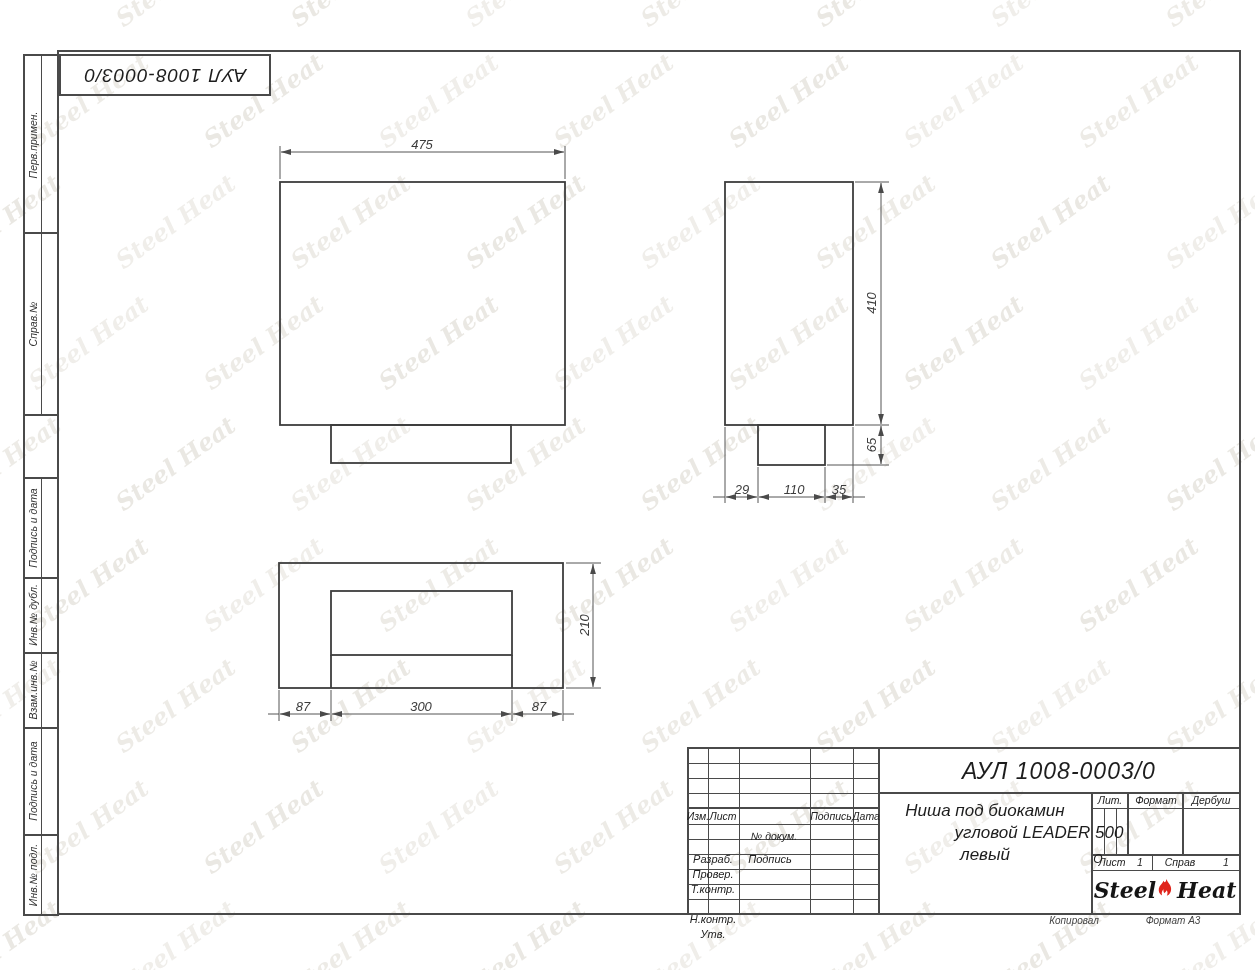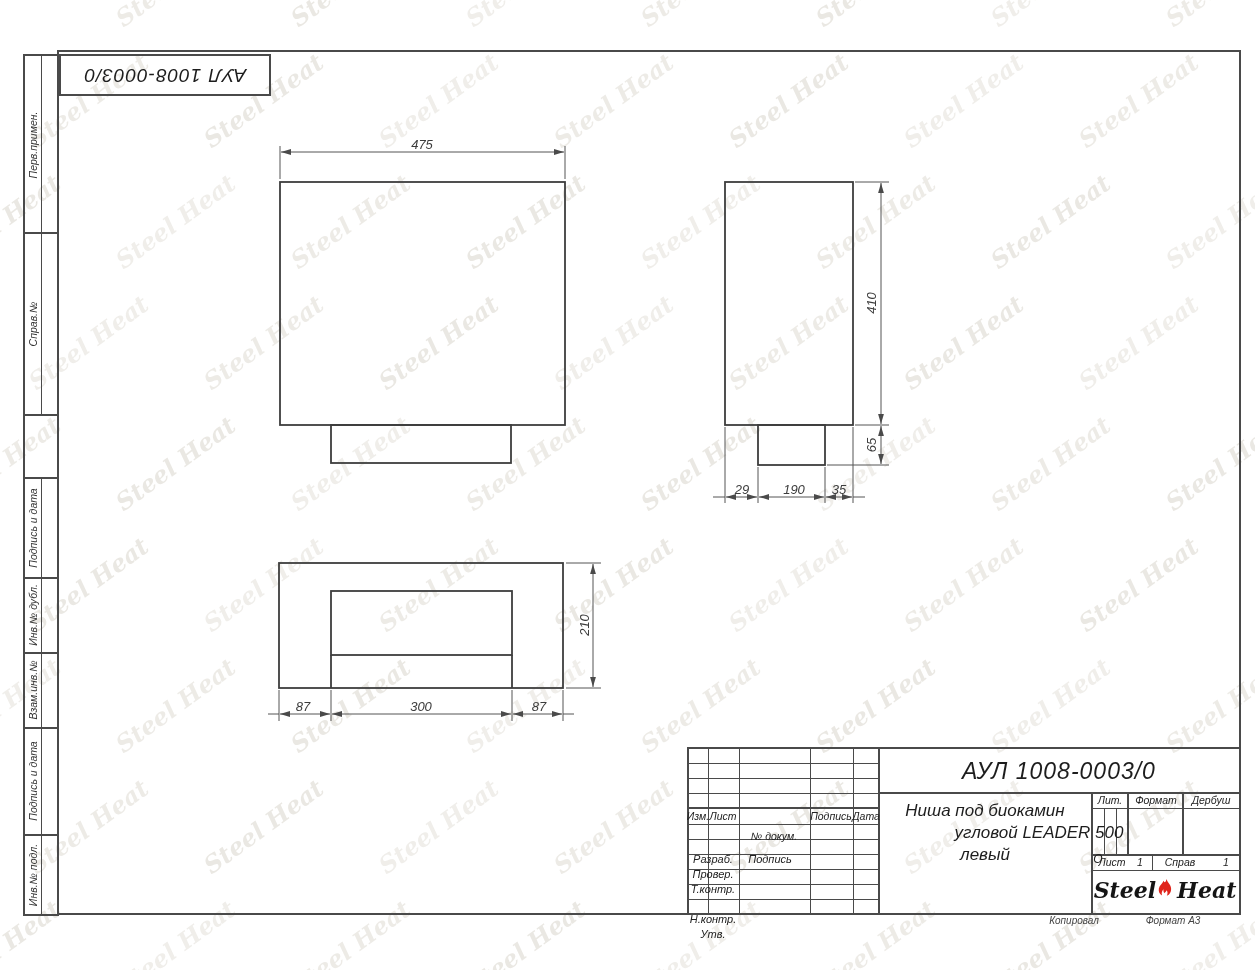--- a/index.html
+++ b/index.html
@@ -224,21 +224,21 @@
   <div class="txt r90 side-lbl" style="left:33px;top:528px;">Подпись и дата</div>
   <div class="txt r90 side-lbl" style="left:33px;top:615px;">Инв.№ дубл.</div>
   <div class="txt r90 side-lbl" style="left:33px;top:690px;">Взам.инв.№</div>
   <div class="txt r90 side-lbl" style="left:33px;top:781px;">Подпись и дата</div>
   <div class="txt r90 side-lbl" style="left:33px;top:875px;">Инв.№ подл.</div>
 
   <div class="txt dim" style="left:422px;top:144px;">475</div>
   <div class="txt r90 dim" style="left:871px;top:303px;">410</div>
   <div class="txt r90 dim" style="left:871px;top:445px;">65</div>
   <div class="txt dim" style="left:742px;top:489px;">29</div>
-  <div class="txt dim" style="left:794px;top:489px;">190</div>
+  <div class="txt dim" style="left:794px;top:489px;">110</div>
   <div class="txt dim" style="left:839px;top:489px;">35</div>
   <div class="txt r90 dim" style="left:584px;top:625px;">210</div>
   <div class="txt dim" style="left:303px;top:706px;">87</div>
   <div class="txt dim" style="left:421px;top:706px;">300</div>
   <div class="txt dim" style="left:539px;top:706px;">87</div>
 
   <div class="txt tb-small" style="left:698px;top:816px;">Изм.</div>
   <div class="txt tb-small" style="left:723px;top:816px;">Лист</div>
   <div class="txt tb-small" style="left:774px;top:836px;">№ докум.</div>
   <div class="txt tb-small" style="left:831px;top:816px;">Подпись</div>

